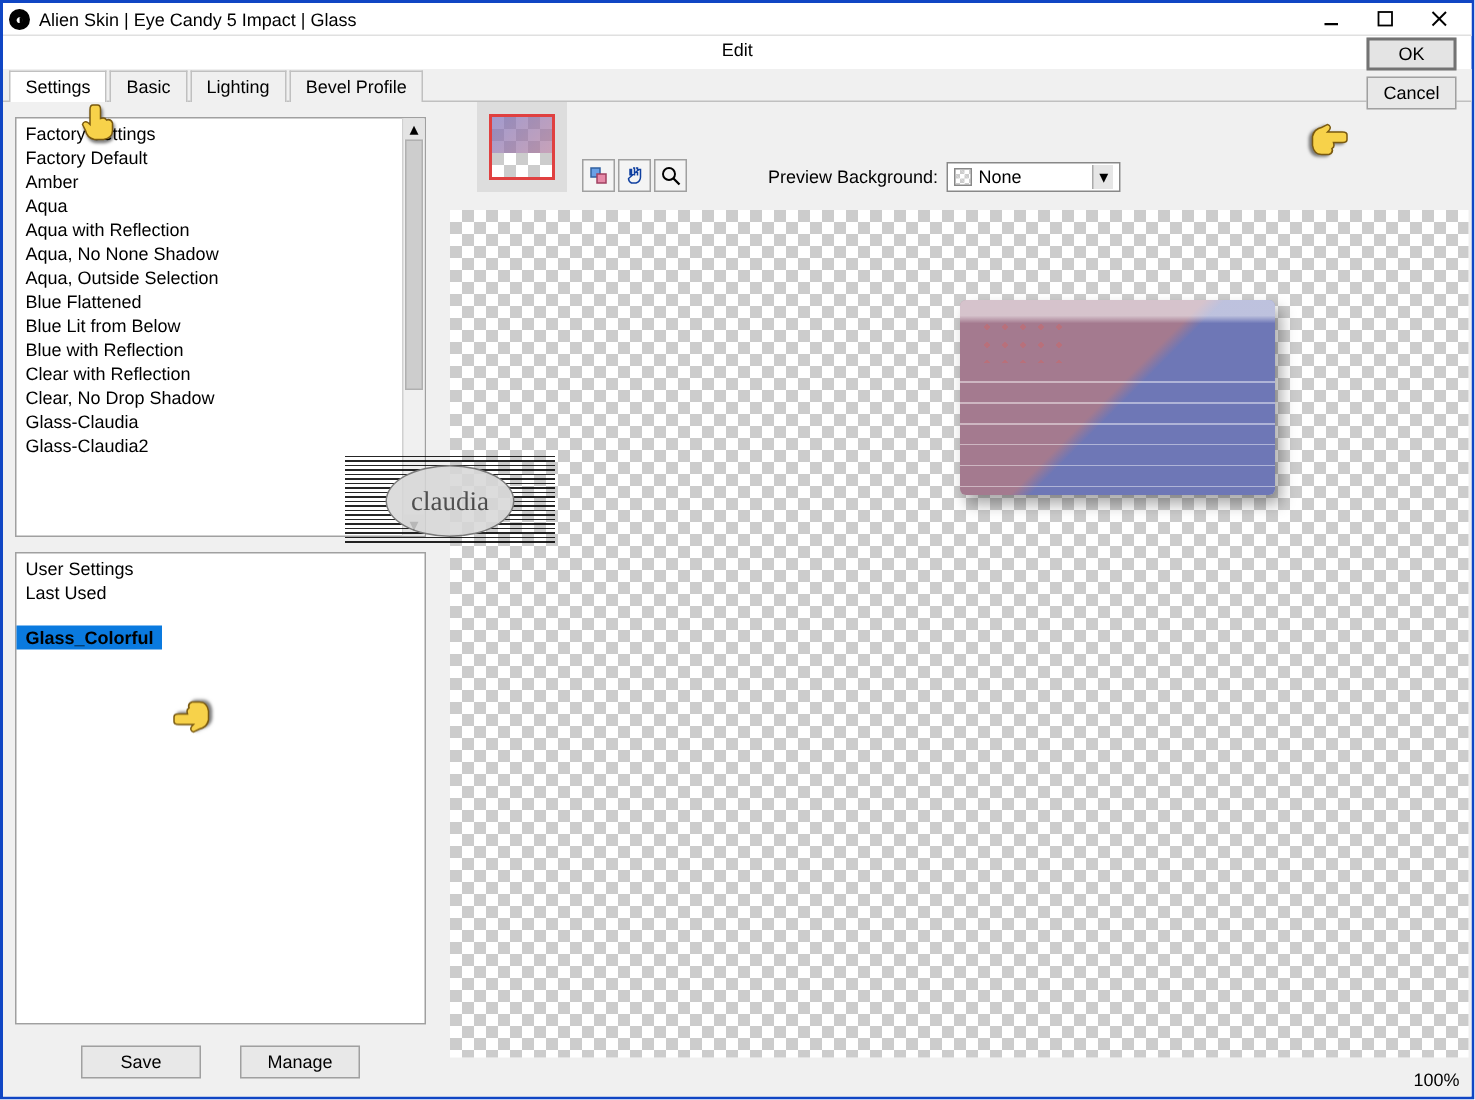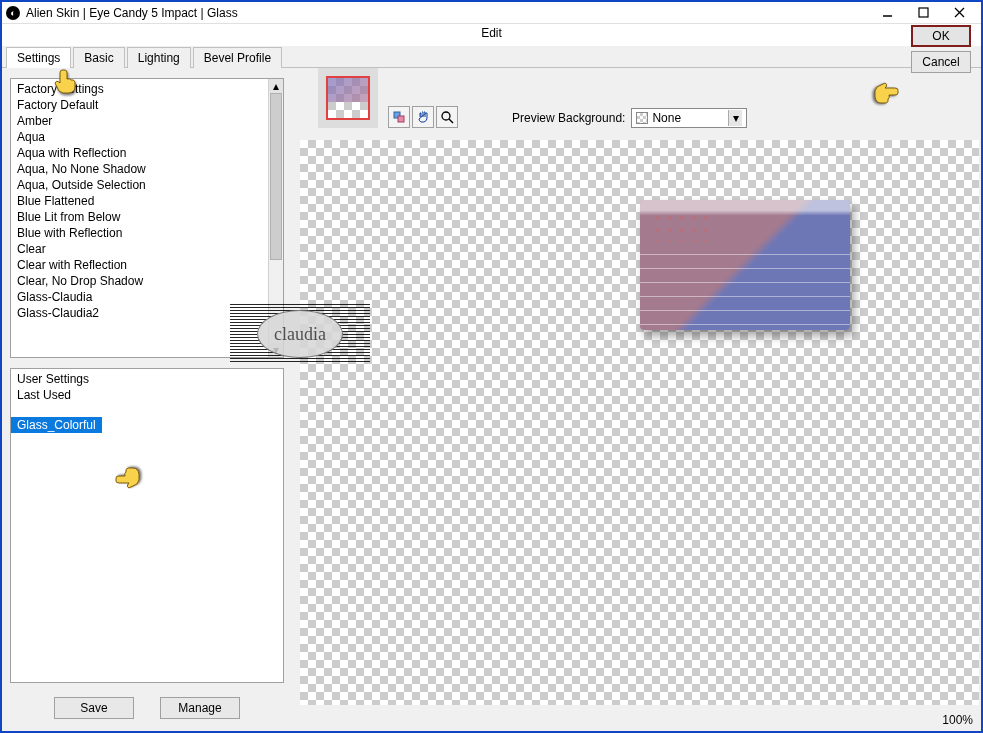--- a/index.html
+++ b/index.html
@@ -43,25 +43,25 @@
 .panel {
   background:#fff; border:1px solid #a0a0a0; position:relative;
 }
 .panel.factory { height:280px; }
 .panel .scroll { position:absolute; right:0; top:0; bottom:0; width:15px; background:#f0f0f0; border-left:1px solid #d0d0d0; }
 .panel .scroll .thumb { position:absolute; left:1px; right:1px; top:14px; height:60%; background:#cdcdcd; border:1px solid #b0b0b0; }
 .panel .scroll .arr { position:absolute; left:0; right:0; height:14px; background:#e4e4e4; display:flex;align-items:center;justify-content:center; }
 .panel .scroll .arr.up{top:0;} .panel .scroll .arr.dn{bottom:0;}
 .panel ul { list-style:none; padding:2px 0; }
 .panel li { padding:1px 6px; cursor:default; white-space:nowrap; }
-.panel li.selected { background:#0a7adf; color:#ffffff; display:inline-block; }
+.panel li.selected { background:#0a7adf; color:#000000; display:inline-block;font-weight:bold; }
 .panel.user { flex:1; }
 .btn-row { display:flex; gap:26px; justify-content:center; padding:4px 0; }
 .btn { width:80px; height:22px; background:#e8e8e8; border:1px solid #a0a0a0; display:flex;align-items:center;justify-content:center; cursor:default; }
-.btn.primary { background:#e4e4e4; border:2px solid #7f1d1d; }
+.btn.primary { background:#e4e4e4; border:2px solid #737373; }
 .right-pane { flex:1; position:relative; }
 .checker {
   background-image:
     linear-gradient(45deg,#ccc 25%,transparent 25%,transparent 75%,#ccc 75%,#ccc),
     linear-gradient(45deg,#ccc 25%,transparent 25%,transparent 75%,#ccc 75%,#ccc);
   background-color:#fff;
   background-size:16px 16px;
   background-position:0 0,8px 8px;
 }
 .thumb-area {
@@ -166,21 +166,20 @@
             <li style="font-weight:normal;">Factory Settings</li>
             <li>Factory Default</li>
             <li>Amber</li>
             <li>Aqua</li>
             <li>Aqua with Reflection</li>
             <li>Aqua, No None Shadow</li>
             <li>Aqua, Outside Selection</li>
             <li>Blue Flattened</li>
             <li>Blue Lit from Below</li>
             <li>Blue with Reflection</li>
-            <li>Clear</li>
             <li>Clear with Reflection</li>
             <li>Clear, No Drop Shadow</li>
             <li>Glass-Claudia</li>
             <li>Glass-Claudia2</li>
           </ul>
           <div class="scroll">
             <div class="arr up">▴</div>
             <div class="thumb"></div>
             <div class="arr dn">▾</div>
           </div>

